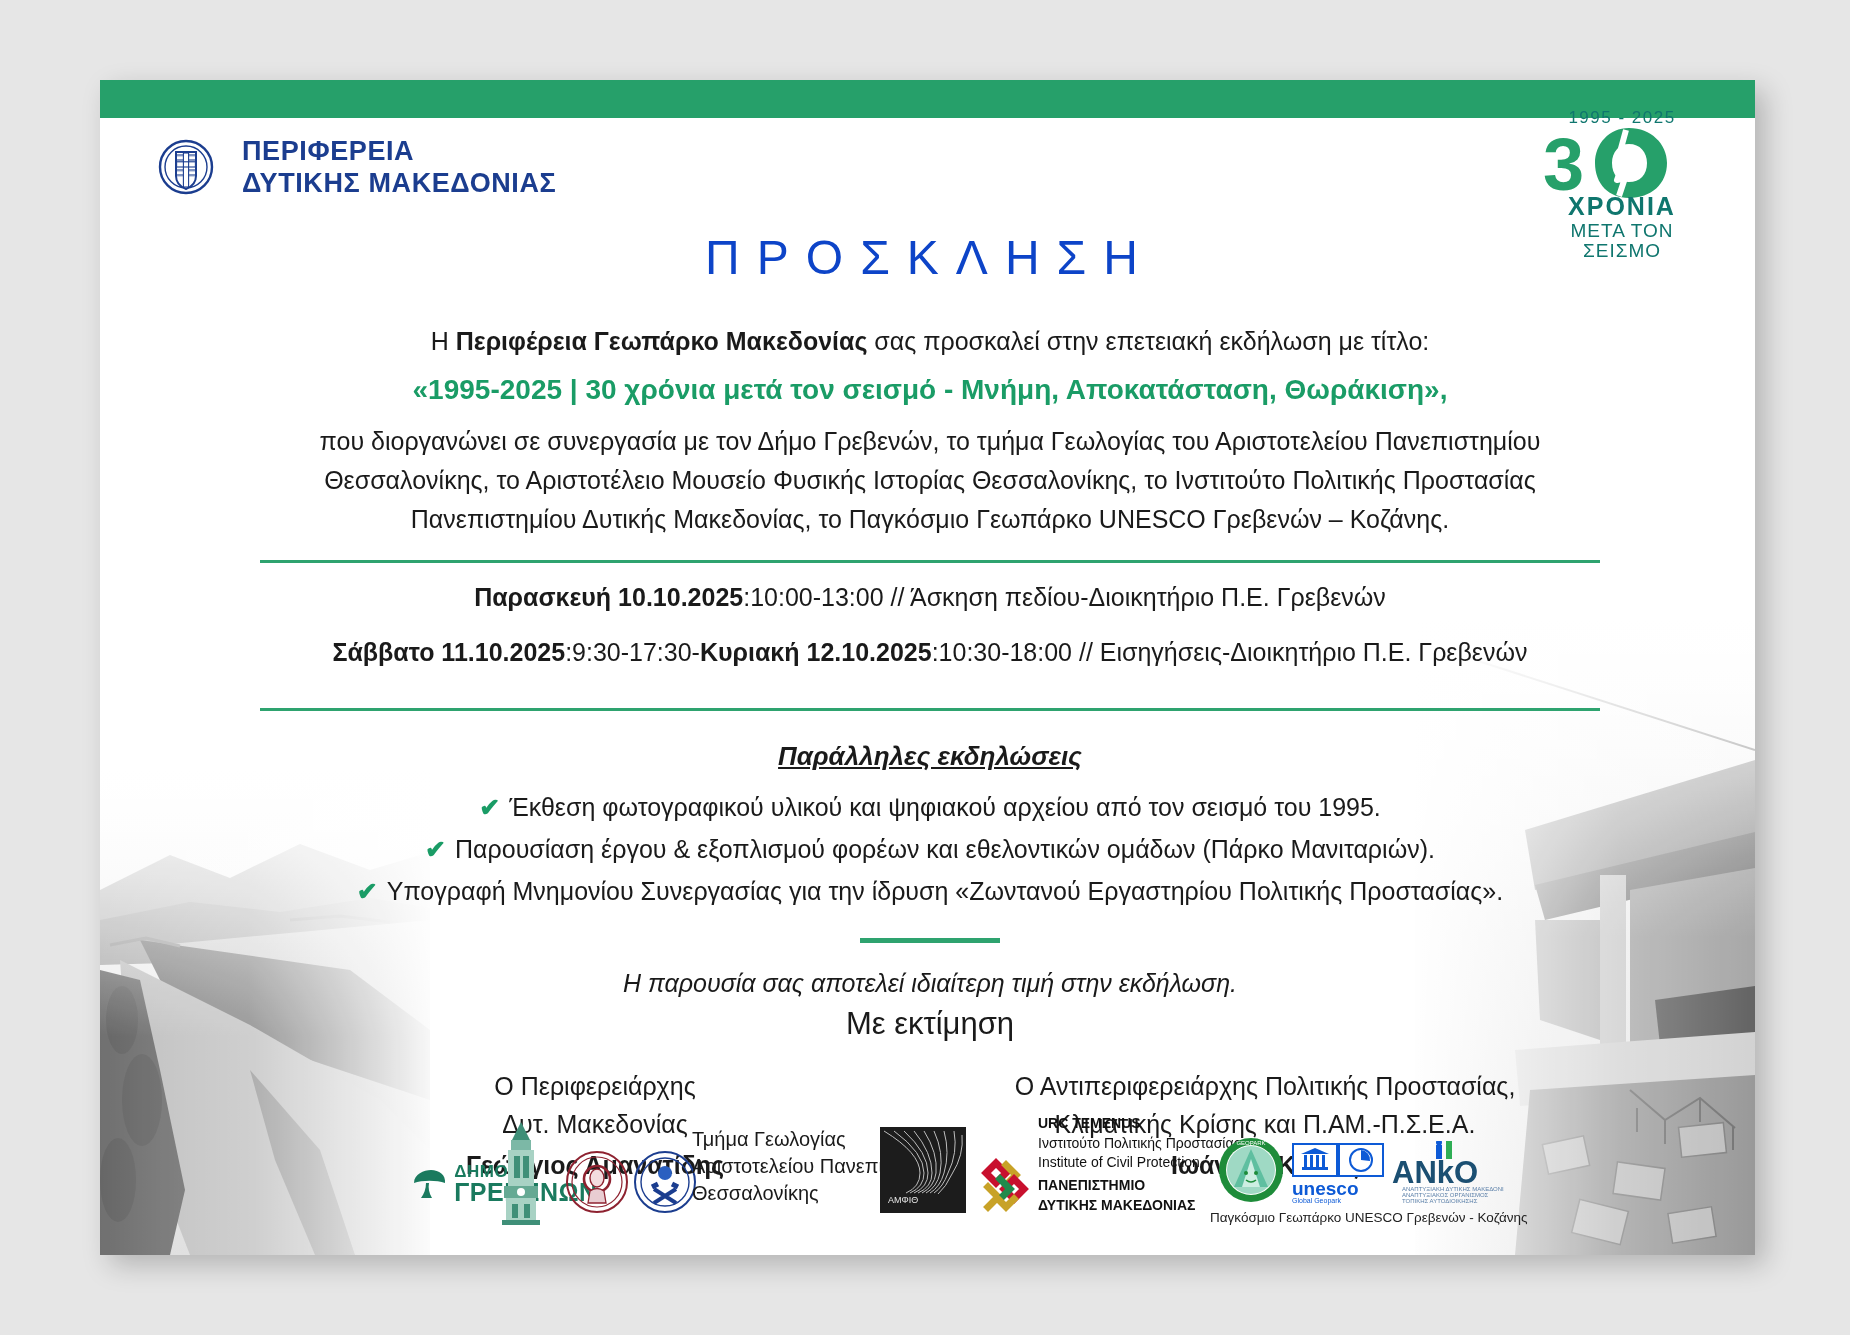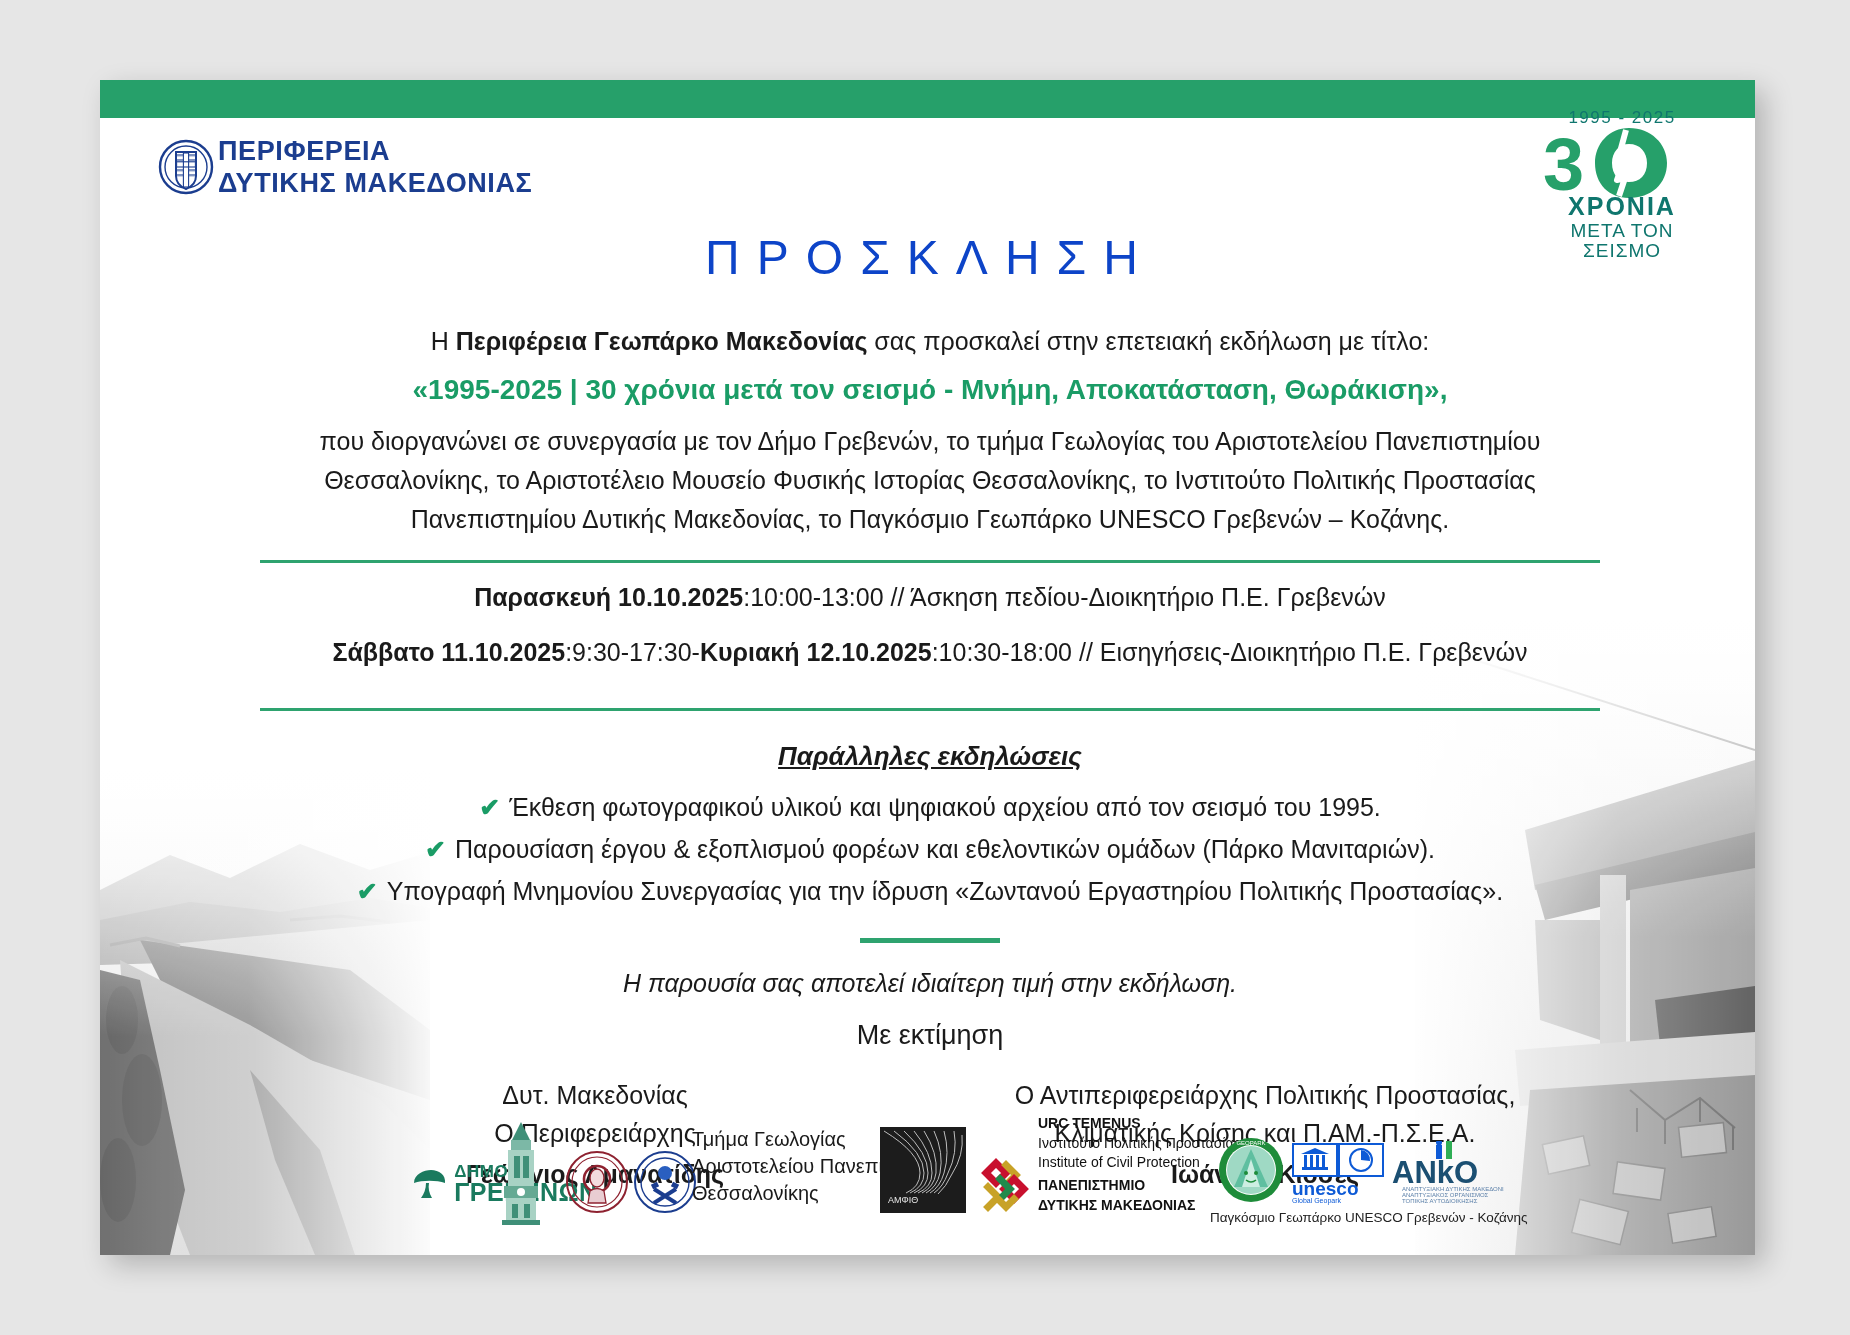--- a/index.html
+++ b/index.html
@@ -21,21 +21,21 @@
   .photo{position:absolute;filter:grayscale(1);opacity:.92;}
   .photo-left{left:0;top:690px;width:330px;height:485px;}
   .photo-right{right:0;top:540px;width:340px;height:635px;}
   .photo-left::after,.photo-right::after{content:"";position:absolute;inset:0;}
   .photo-left::after{background:linear-gradient(to right,rgba(255,255,255,.05) 0%,rgba(255,255,255,.25) 45%,rgba(255,255,255,.95) 100%),
                                 linear-gradient(to top,rgba(255,255,255,0) 45%,rgba(255,255,255,.98) 100%);}
   .photo-right::after{background:linear-gradient(to left,rgba(255,255,255,.05) 0%,rgba(255,255,255,.3) 40%,rgba(255,255,255,.97) 100%),
                                  linear-gradient(to top,rgba(255,255,255,0) 50%,rgba(255,255,255,.98) 100%);}
 
   
-  .hdr-logo{position:absolute;left:58px;top:55px;display:flex;align-items:center;gap:4px;}
+  .hdr-logo{position:absolute;left:58px;top:55px;display:flex;align-items:center;gap:28px;}
   .hdr-logo .txt{color:#1b3d8f;font-weight:bold;font-size:27px;line-height:1.2;letter-spacing:.6px;}
   .anniv{position:absolute;right:48px;top:28px;width:170px;text-align:center;color:#0f766e;}
   .anniv .yrs{font-size:17px;letter-spacing:1.5px;margin-bottom:-4px;}
   .anniv .xr{font-size:25px;font-weight:bold;letter-spacing:2px;margin-top:-10px;}
   .anniv .sub{font-size:19px;line-height:1.05;letter-spacing:1px;}
 
   
   .content{position:absolute;left:160px;top:0;width:1340px;text-align:center;color:#1a1a1a;}
   .title{color:#0d44c8;font-size:48px;font-weight:normal;letter-spacing:17px;margin:150px 0 0 0;}
   .lead{font-size:25px;margin-top:42px;}
@@ -49,21 +49,21 @@
   .sched{font-size:25px;line-height:1.62;margin-top:14px;}
   .sched b{font-weight:bold;}
   .sched-wrap{padding-bottom:14px;}
 
   .par-head{font-size:26px;font-weight:bold;font-style:italic;text-decoration:underline;margin-top:30px;}
   .bullets{margin-top:14px;font-size:25px;line-height:1.68;}
   .bullet{display:block;}
   .chk{color:#1a9c66;font-weight:bold;font-size:25px;margin-right:9px;}
 
   .honor{font-size:25px;font-style:italic;margin-top:26px;text-align:center;}
-  .regards{font-size:27px;margin-top:22px;}
+  .regards{font-size:31px;margin-top:8px;}
 
   .signs{display:flex;margin-top:26px;font-size:25px;line-height:1.5;}
   .sign{flex:1;}
   .sign .nm{font-weight:bold;margin-top:4px;}
 
   
   .footer{position:absolute;left:0;bottom:22px;width:100%;height:115px;}
   .flogo{position:absolute;bottom:0;}
   .grev{left:312px;bottom:28px;color:#1a7a5e;font-weight:bold;font-size:21px;line-height:1.0;letter-spacing:.5px;}
   .tower{left:392px;bottom:8px;}
@@ -237,22 +237,22 @@
       </span>
     </div>
 
     <div class="hr small"></div>
 
     <div class="honor">Η παρουσία σας αποτελεί ιδιαίτερη τιμή στην εκδήλωση.</div>
     <div class="regards">Με εκτίμηση</div>
 
     <div class="signs">
       <div class="sign">
+        <div>Ο Περιφερειάρχης</div>
         <div>Δυτ. Μακεδονίας</div>
-        <div>Ο Περιφερειάρχης</div>
         <div class="nm">Γεώργιος Αμανατίδης</div>
       </div>
       <div class="sign">
         <div>Ο Αντιπεριφερειάρχης Πολιτικής Προστασίας,</div>
         <div>Κλιματικής Κρίσης και Π.ΑΜ.-Π.Σ.Ε.Α.</div>
         <div class="nm">Ιωάννης Κιοσές</div>
       </div>
     </div>
   </div>
 

